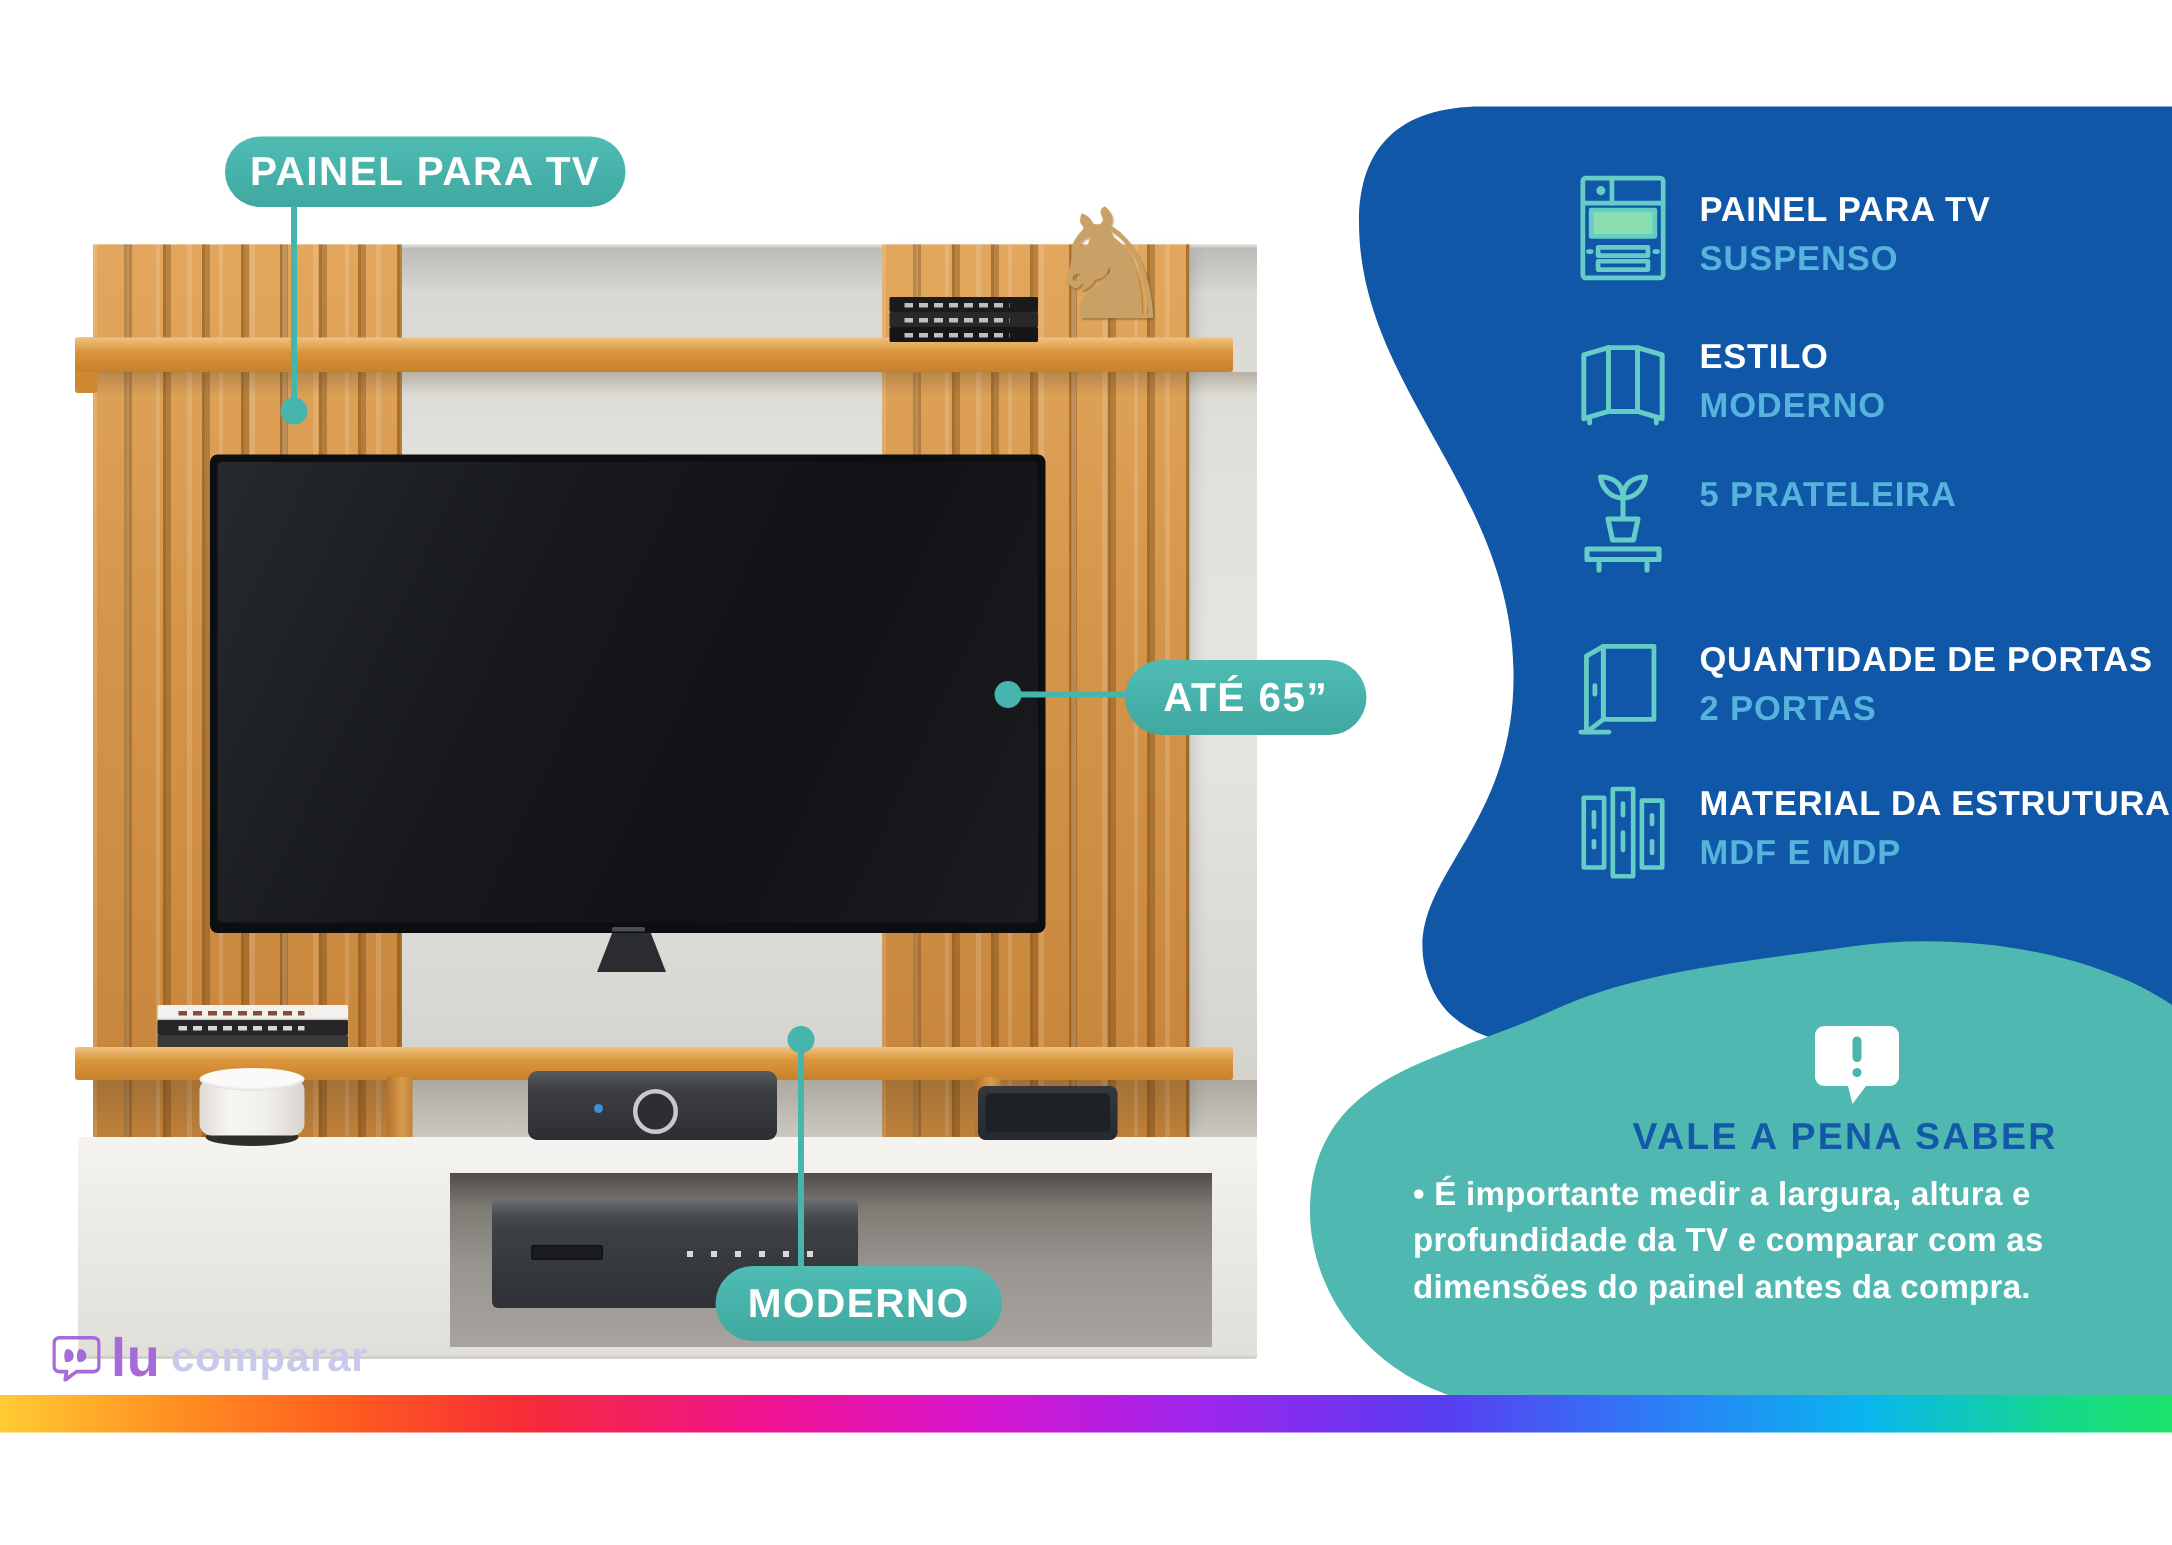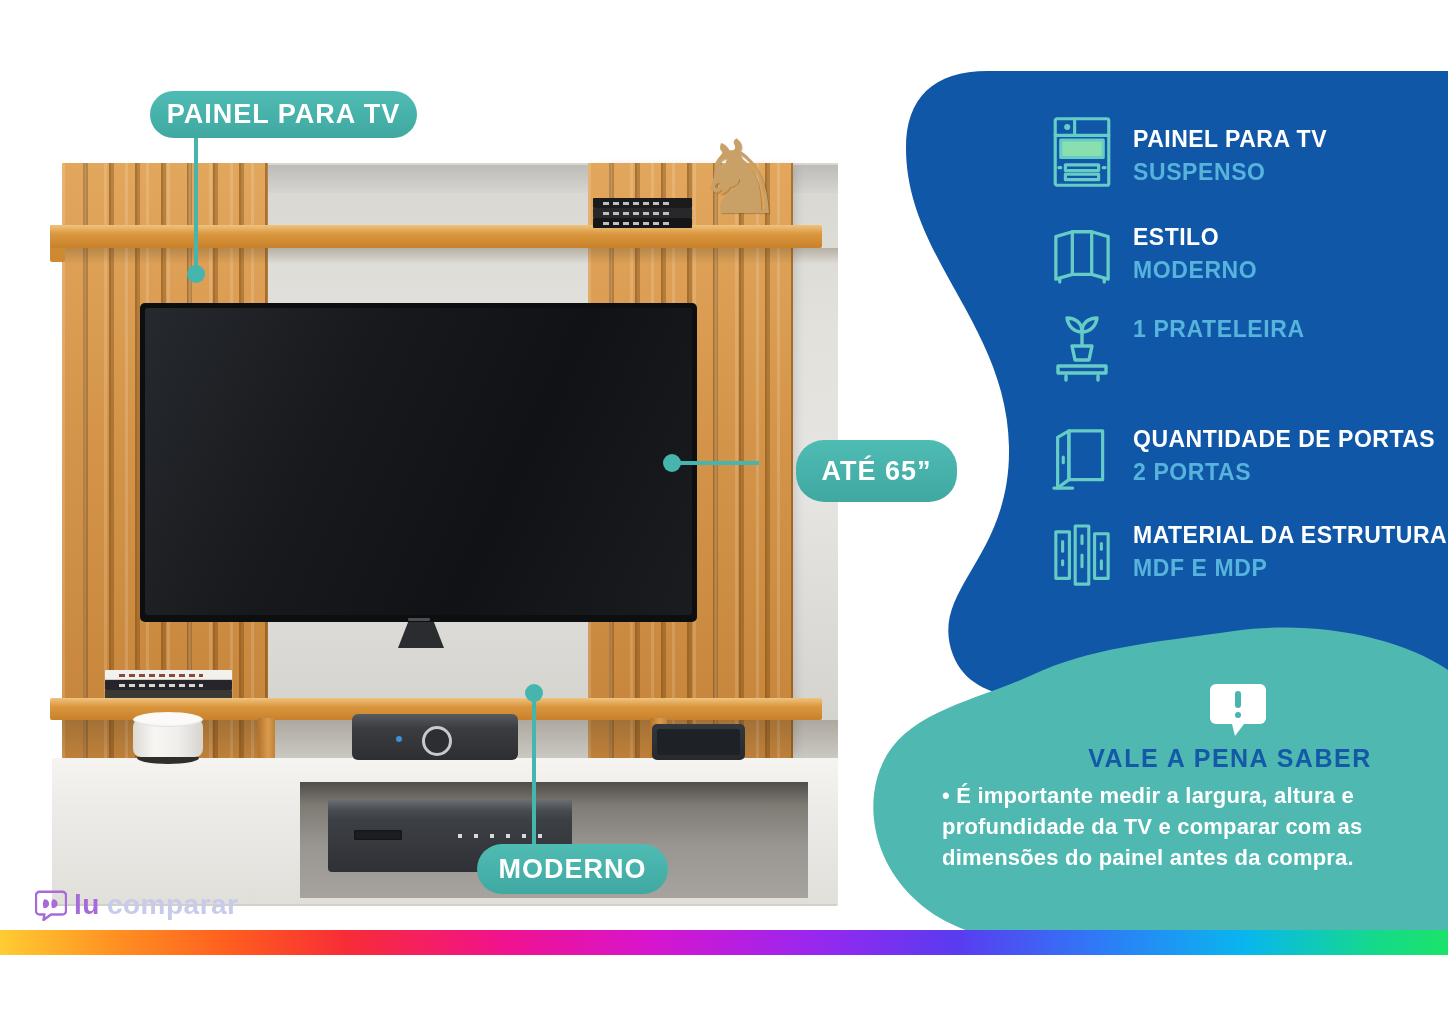--- a/index.html
+++ b/index.html
@@ -116,21 +116,21 @@
   .feat-value{color:#55B3DC;font-size:23px;font-weight:800;letter-spacing:.6px;margin-top:6px;}
 
   
   .tip-title{left:960px;top:744px;width:540px;text-align:center;color:#1459A8;
     font-size:25px;font-weight:800;letter-spacing:1.5px;z-index:4;}
   .tip-body{left:942px;top:780px;width:515px;color:#FFFFFF;font-size:22px;font-weight:700;
     line-height:31px;letter-spacing:.2px;z-index:4;}
 
   
   .brand{left:35px;top:888px;height:34px;display:flex;align-items:center;gap:7px;z-index:4;}
-  .brand-lu{color:#A66BD8;font-size:28px;font-weight:800;letter-spacing:.5px;}
+  .brand-lu{color:#A66BD8;font-size:36px;font-weight:800;letter-spacing:.5px;}
   .brand-explica{color:#C7CBE9;font-size:28px;font-weight:600;letter-spacing:.5px;}
 </style>
 </head>
 <body>
 
 <div class="stage">
 
   <svg class="blob-svg" viewBox="0 0 1448 1030">
     <path d="M 1448 71 L 988 71 C 933 71 906 98 906 148
       C 906 258 1007 325 1009 447 C 1011 560 928 589 953 655
@@ -204,21 +204,21 @@
   </div>
 
   <div class="abs leader" style="left:194px;top:137px;width:4px;height:132px;"></div>
   <div class="abs dot" style="left:187px;top:265px;"></div>
   <div class="abs pill" style="left:150px;top:91px;width:267px;height:47px;font-size:27px;">
     <span>PAINEL PARA TV</span>
   </div>
 
   <div class="abs dot" style="left:663px;top:454px;"></div>
   <div class="abs leader" style="left:679px;top:461px;width:80px;height:4px;"></div>
-  <div class="abs pill" style="left:796px;top:440px;width:161px;height:62px;font-size:27px;">
+  <div class="abs pill" style="left:750px;top:440px;width:161px;height:50px;font-size:27px;">
     <span>ATÉ 65”</span>
   </div>
 
   <div class="abs dot" style="left:525px;top:684px;"></div>
   <div class="abs leader" style="left:532px;top:695px;width:4px;height:150px;"></div>
   <div class="abs pill" style="left:477px;top:844px;width:191px;height:50px;font-size:27px;">
     <span>MODERNO</span>
   </div>
 
   <div class="abs feat-icon" style="left:1048px;top:116px;">
@@ -258,21 +258,21 @@
       <path d="M32 34 L32 18"></path>
       <path d="M32 22 C24 22 18 16 17 8 C26 8 31 13 32 20 Z"></path>
       <path d="M32 22 C40 22 46 16 47 8 C38 8 33 13 32 20 Z"></path>
       <path d="M22 36 L42 36 L39 50 L25 50 Z"></path>
       <rect x="8" y="56" width="48" height="7"></rect>
       <line x1="16" y1="66" x2="16" y2="70"></line>
       <line x1="48" y1="66" x2="48" y2="70"></line>
     </svg>
   </div>
   <div class="abs feat-text" style="left:1133px;top:310px;">
-    <div class="feat-value">1 PRATELEIRA</div>
+    <div class="feat-value">5 PRATELEIRA</div>
   </div>
 
   <div class="abs feat-icon" style="left:1048px;top:426px;">
     <svg width="60" height="66" viewBox="0 0 64 70" fill="none" stroke="#66CCC6" stroke-width="3.4" stroke-linecap="round" stroke-linejoin="round">
       <rect x="18" y="5" width="36" height="52"></rect>
       <path d="M18 5 L6 12 L6 66 L18 57 Z"></path>
       <line x1="12" y1="33" x2="12" y2="39"></line>
       <line x1="2" y1="66" x2="22" y2="66"></line>
     </svg>
   </div>

